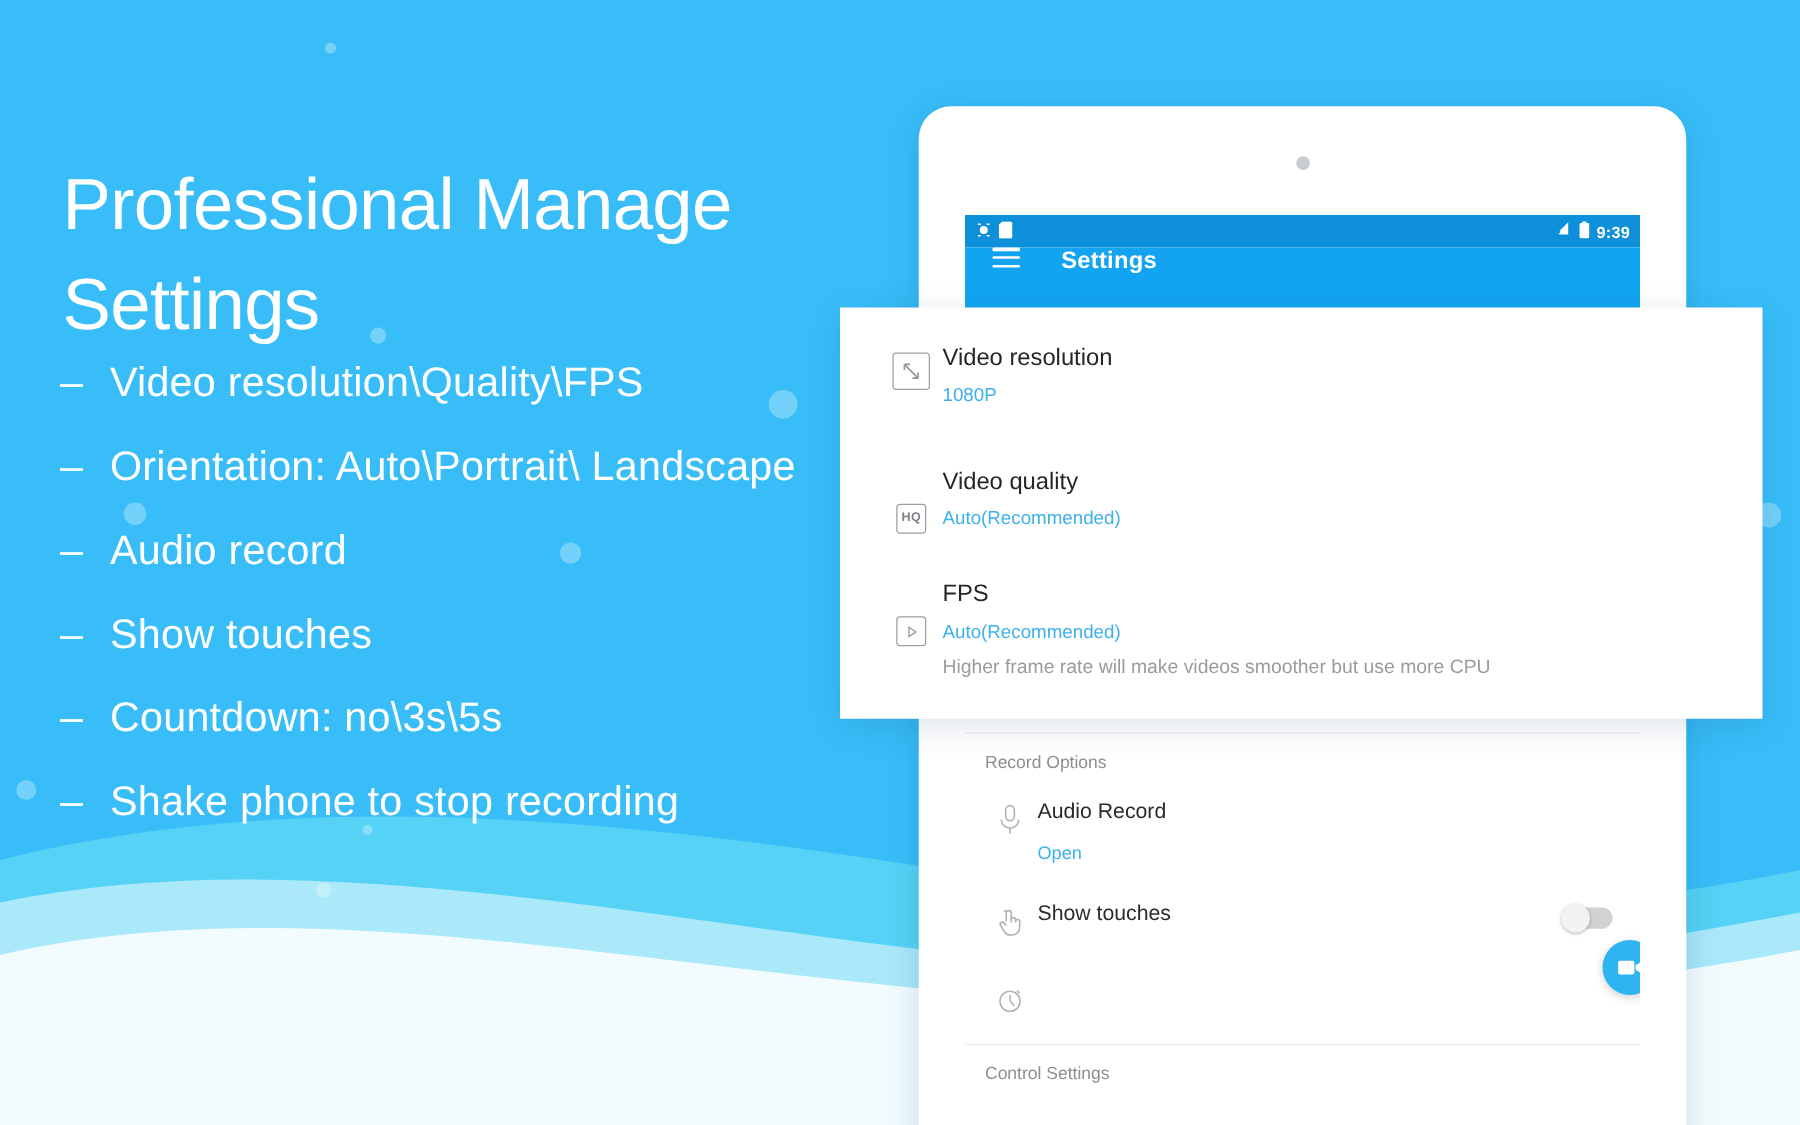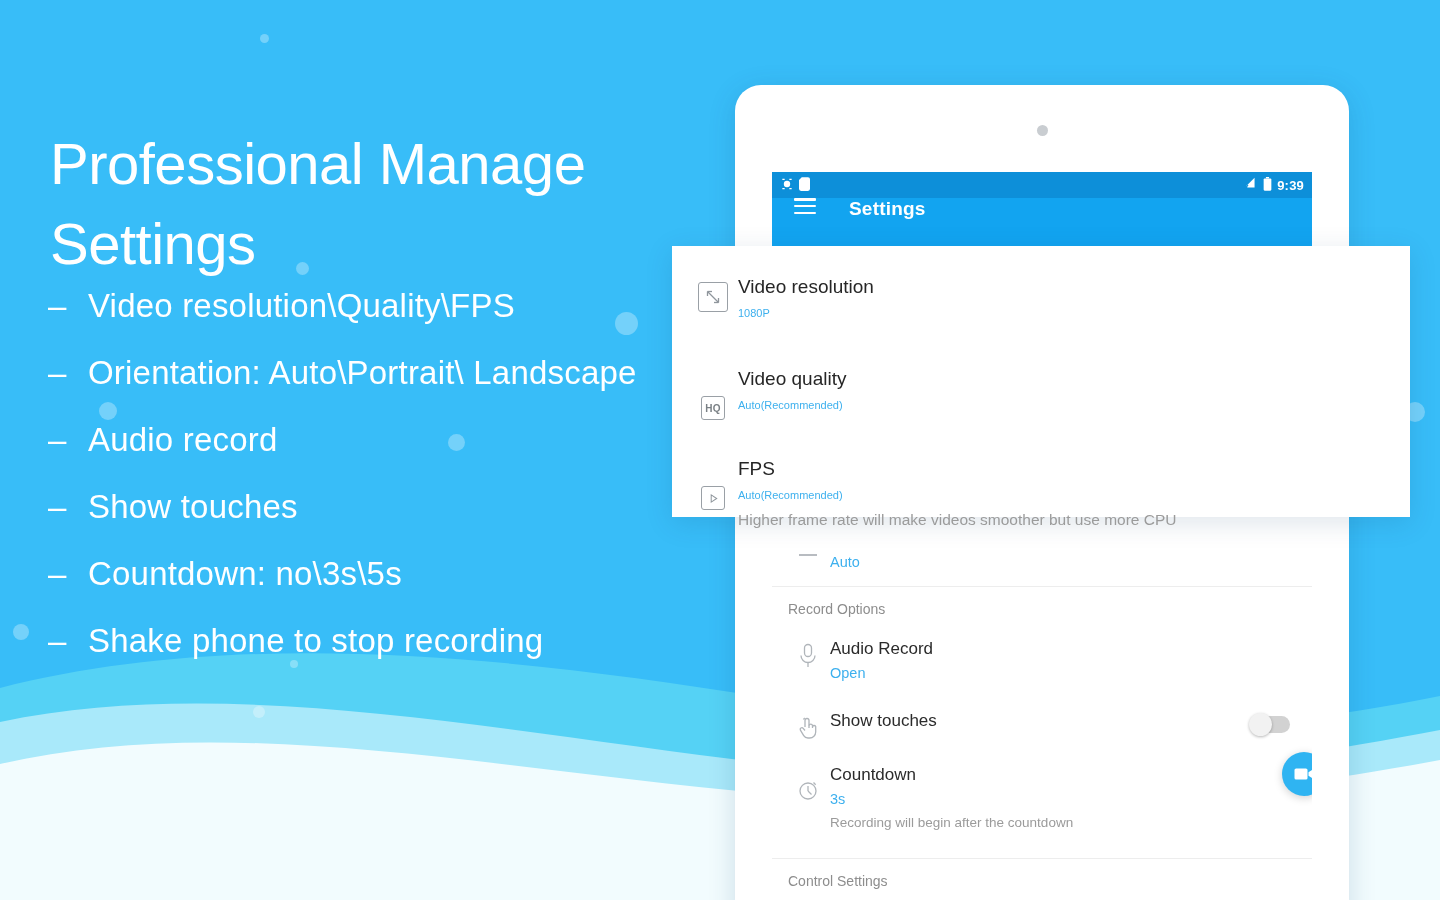--- a/index.html
+++ b/index.html
@@ -133,21 +133,21 @@
   }
   .setting-icon {
     width: 44px;
     flex: 0 0 44px;
     display: flex; align-items: center; justify-content: center;
     padding-top: 6px;
     color: #9aa0a6;
   }
   .setting-body { flex: 1 1 auto; min-width: 0; }
   .setting-title { font-size: 17px; color: #2b2b2b; line-height: 1.4; }
-  .setting-value { font-size: 14.5px; color: #3db0ee; line-height: 1.6; margin-top: 1px; }
+  .setting-value { font-size: 14.5px; color: #3db0ee; line-height: 1.6; margin-top: 11px; }
   .setting-desc  { font-size: 13.5px; color: #9b9b9b; line-height: 1.6; margin-top: 1px; }
 
   .section-label {
     font-size: 14px;
     color: #8d8d8d;
     padding: 14px 22px 8px 16px;
   }
   .divider { height: 1px; background: #ededed; margin: 4px 0 0 0; }
 
   .toggle {
@@ -179,30 +179,30 @@
     box-shadow: 0 2px 8px rgba(0,0,0,0.18);
     display: flex; align-items: center; justify-content: center;
     cursor: pointer;
     z-index: 6;
   }
 
   
   #highlight-card {
     position: absolute;
     left: 672px; top: 246px;
-    width: 738px; height: 271px;
+    width: 738px; height: 329px;
     background: #ffffff;
     box-shadow: 0 6px 26px rgba(0,55,100,0.13);
     z-index: 20;
-    padding: 22px 0 0 0;
+    padding: 22px 0 0 16px;
   }
   #highlight-card .setting-row { padding: 6px 28px 6px 16px; }
   #highlight-card .setting-icon { width: 50px; flex: 0 0 50px; padding-top: 8px; }
   #highlight-card .setting-title { font-size: 19px; color: #262626; }
-  #highlight-card .setting-value { font-size: 11px; color: #3db0ee; margin-top: 4px; }
+  #highlight-card .setting-value { font-size: 15px; color: #3db0ee; margin-top: 4px; }
   #highlight-card .setting-desc  { font-size: 15.5px; color: #9b9b9b; margin-top: 4px; }
 
   .boxicon {
     width: 24px; height: 24px;
     border: 1.4px solid #9aa0a6;
     border-radius: 3px;
     display: flex; align-items: center; justify-content: center;
     font-size: 10px;
     font-weight: bold;
     color: #7a8085;
@@ -350,25 +350,20 @@
 
         <div class="setting-row">
           <div class="setting-icon" style="padding-top:14px;">
             <svg width="22" height="24" viewBox="0 0 22 24" fill="none" stroke="#b0b5ba" stroke-width="1.3">
               <circle cx="11" cy="14" r="8"></circle>
               <path d="M11 14V9"></path>
                 <path d="M11 14l3.5 3.5"></path>
               <path d="M16.5 5.5l2.2 2.2"></path>
             </svg>
           </div>
-          <div class="setting-body">
-            <div class="setting-title">Countdown</div>
-            <div class="setting-value">3s</div>
-            <div class="setting-desc">Recording will begin after the countdown</div>
-          </div>
         </div>
 
         <div class="divider" style="margin-top:12px;"></div>
 
         <div class="section-label">Control Settings</div>
       </div>
 
       <div id="fab">
         <svg width="20" height="14" viewBox="0 0 20 14">
           <rect x="0.5" y="1.5" width="13" height="11" rx="1.6" fill="#fff"></rect>

